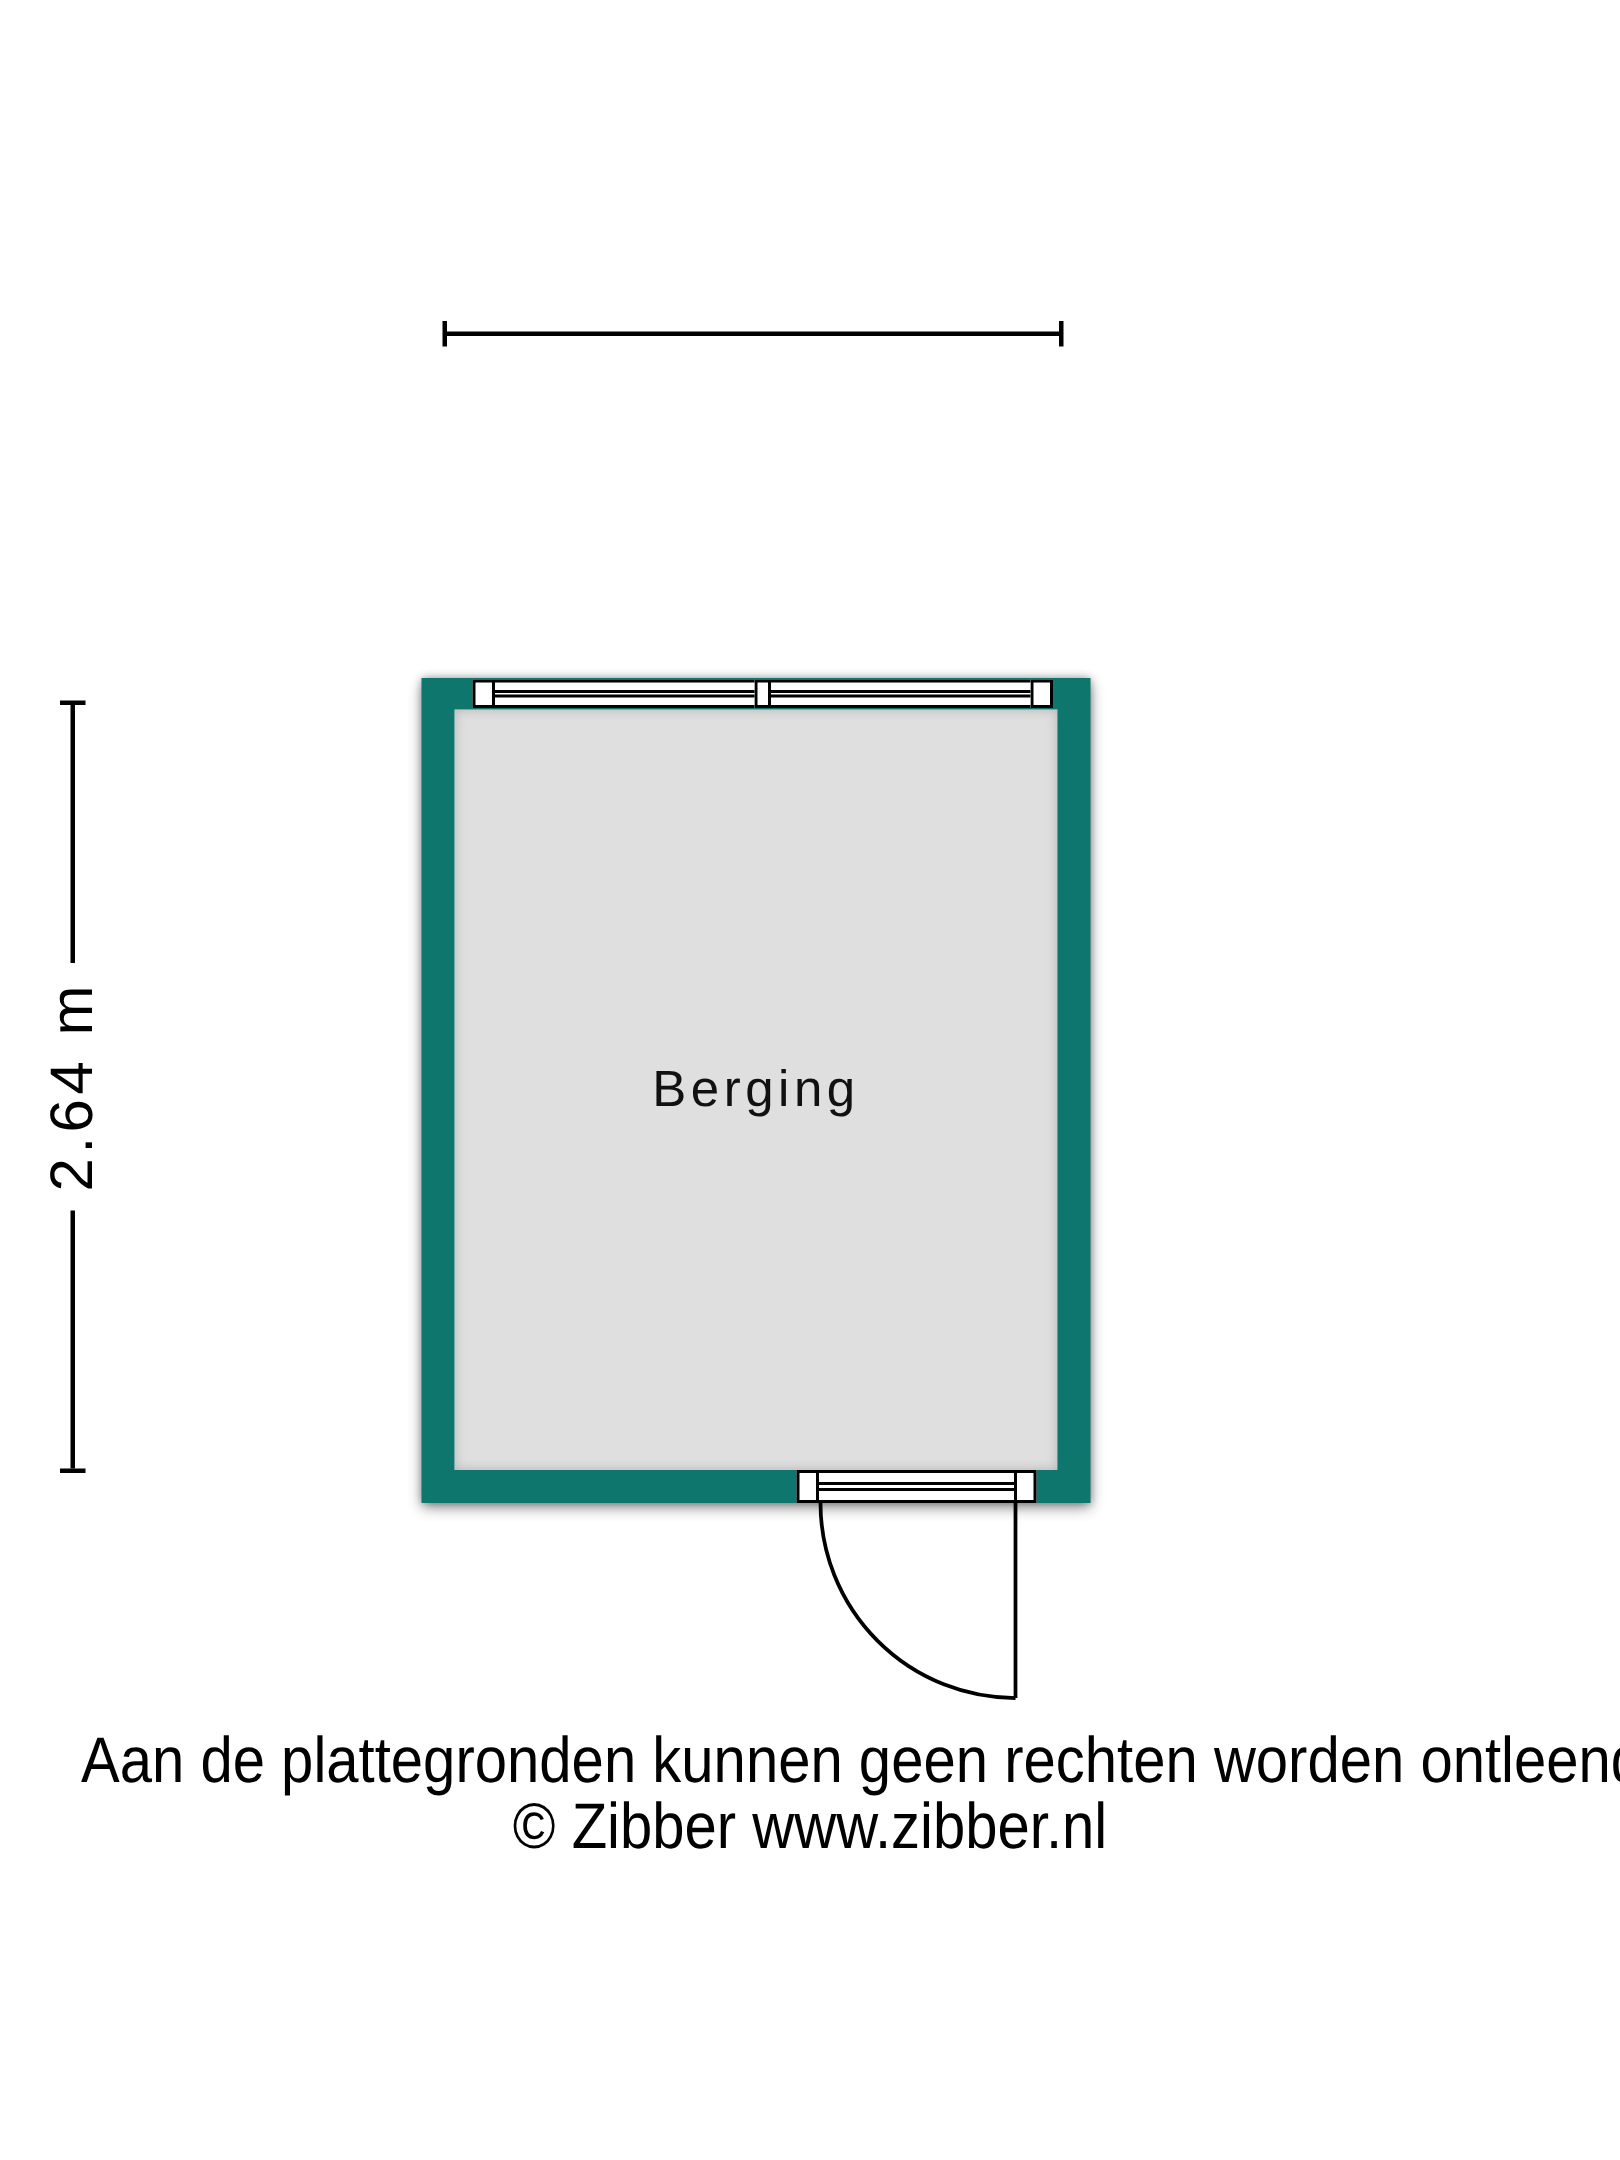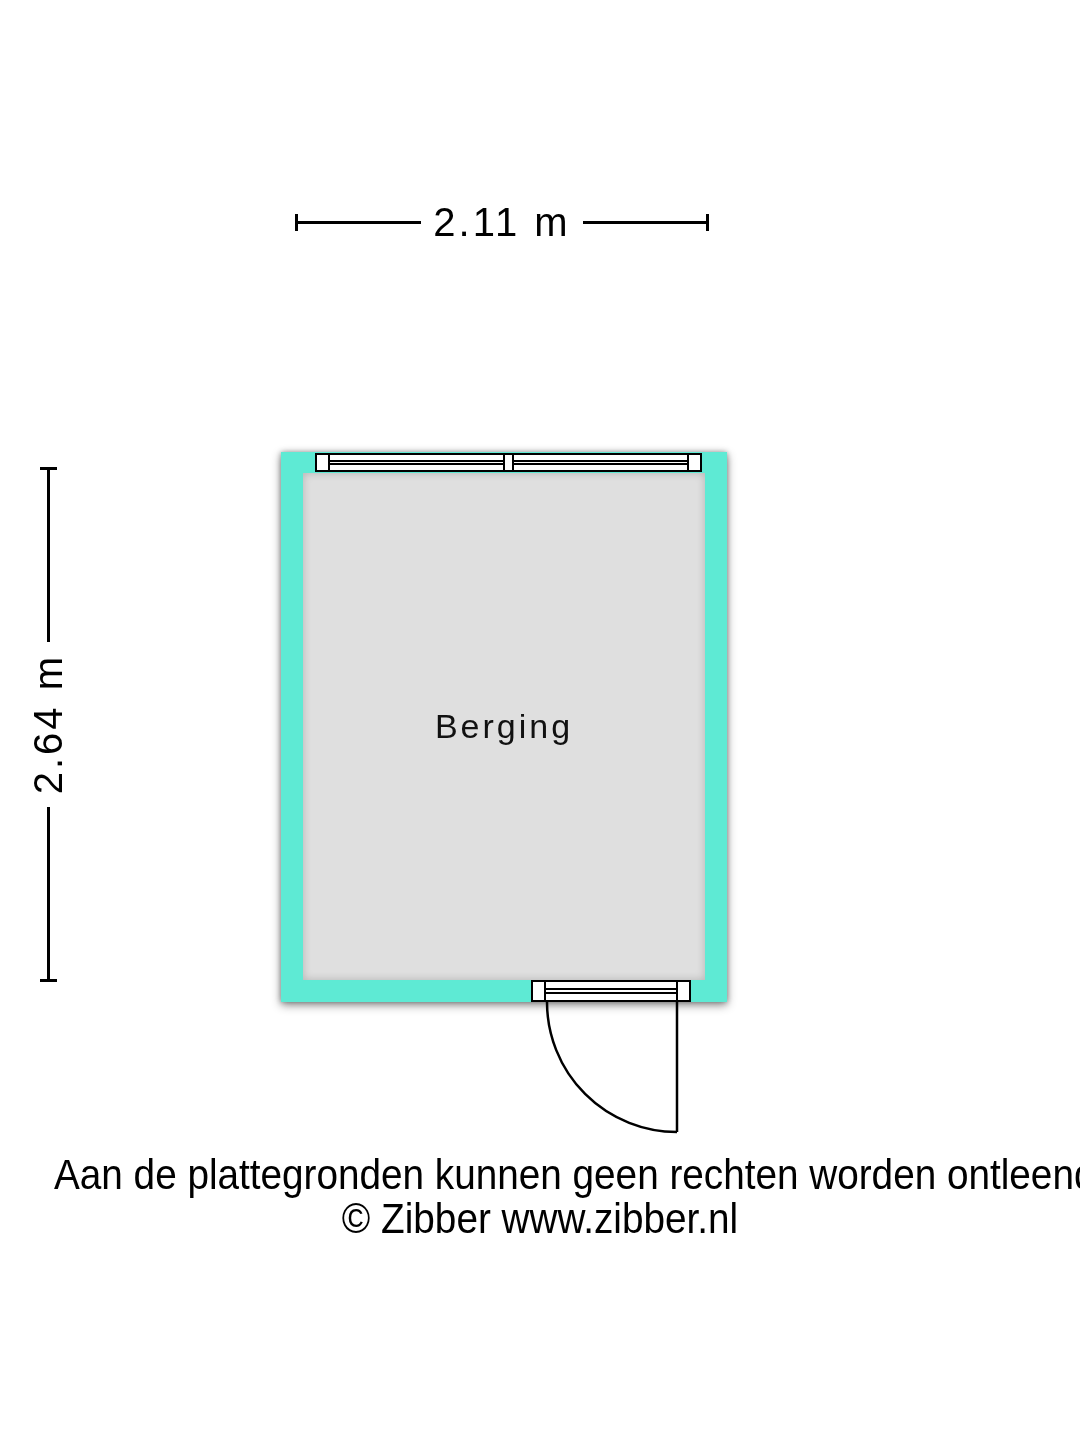--- a/index.html
+++ b/index.html
@@ -44,21 +44,21 @@
     writing-mode: vertical-rl;
     transform: rotate(180deg);
     padding: 12px 0;
   }
 
   
   .room {
     position: absolute;
     left: 281px; top: 452px;
     width: 446px; height: 550px;
-    background: #5eead4;
+    background: #0f766e;
     box-shadow: 0 3px 9px rgba(0,0,0,0.45), 0 0 5px rgba(0,0,0,0.30);
   }
   .floor {
     position: absolute;
     left: 22px; top: 21px;
     width: 402px; height: 507px;
     background: #dfdfdf;
     box-shadow: inset 0 0 8px rgba(0,0,0,0.20);
     display: flex;
     align-items: center;
@@ -119,21 +119,20 @@
   }
 </style>
 </head>
 <body>
 
 <div class="canvas">
 
   <div class="dim-h">
     <span class="tick"></span>
     <span class="dline"></span>
-    <span class="dim-label">2.11 m</span>
     <span class="dline"></span>
     <span class="tick"></span>
   </div>
 
   <div class="dim-v">
     <span class="tick"></span>
     <span class="dline"></span>
     <span class="dim-label">2.64 m</span>
     <span class="dline"></span>
     <span class="tick"></span>

